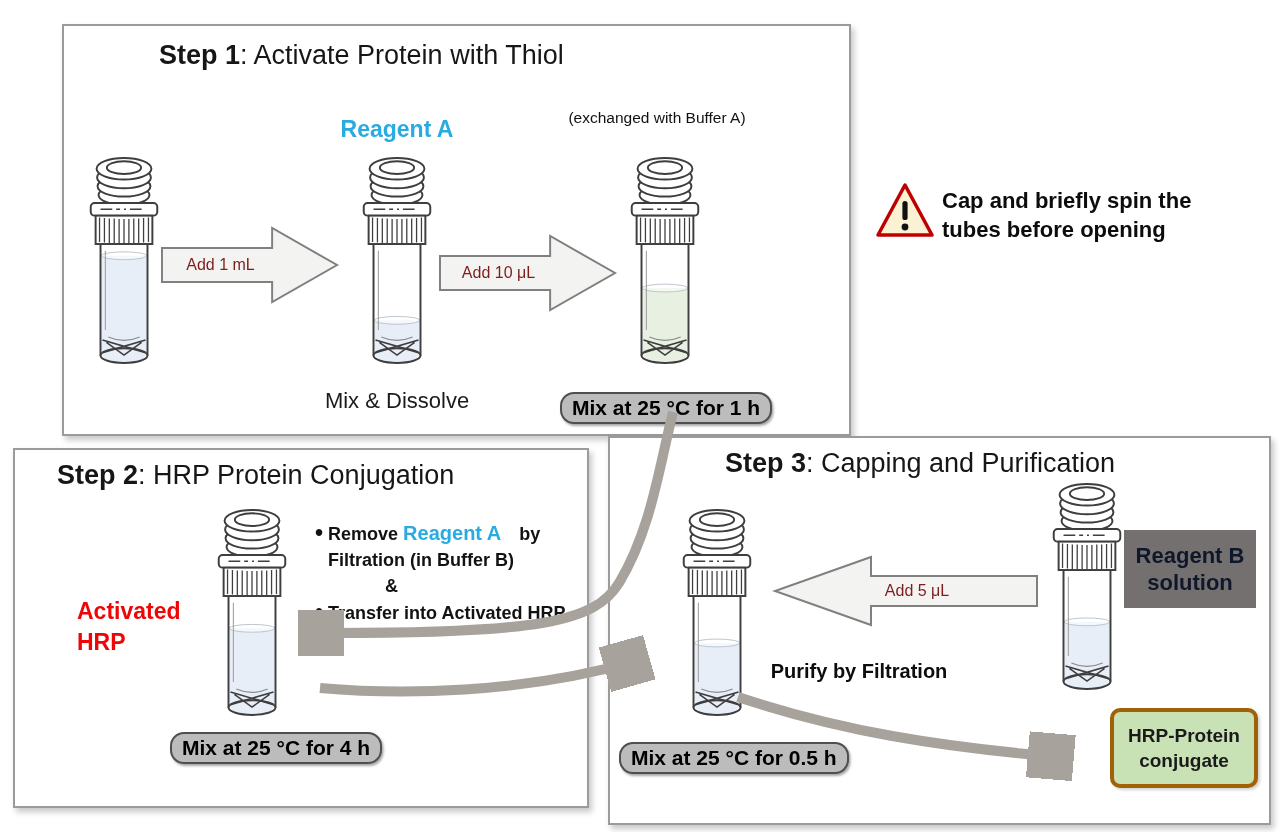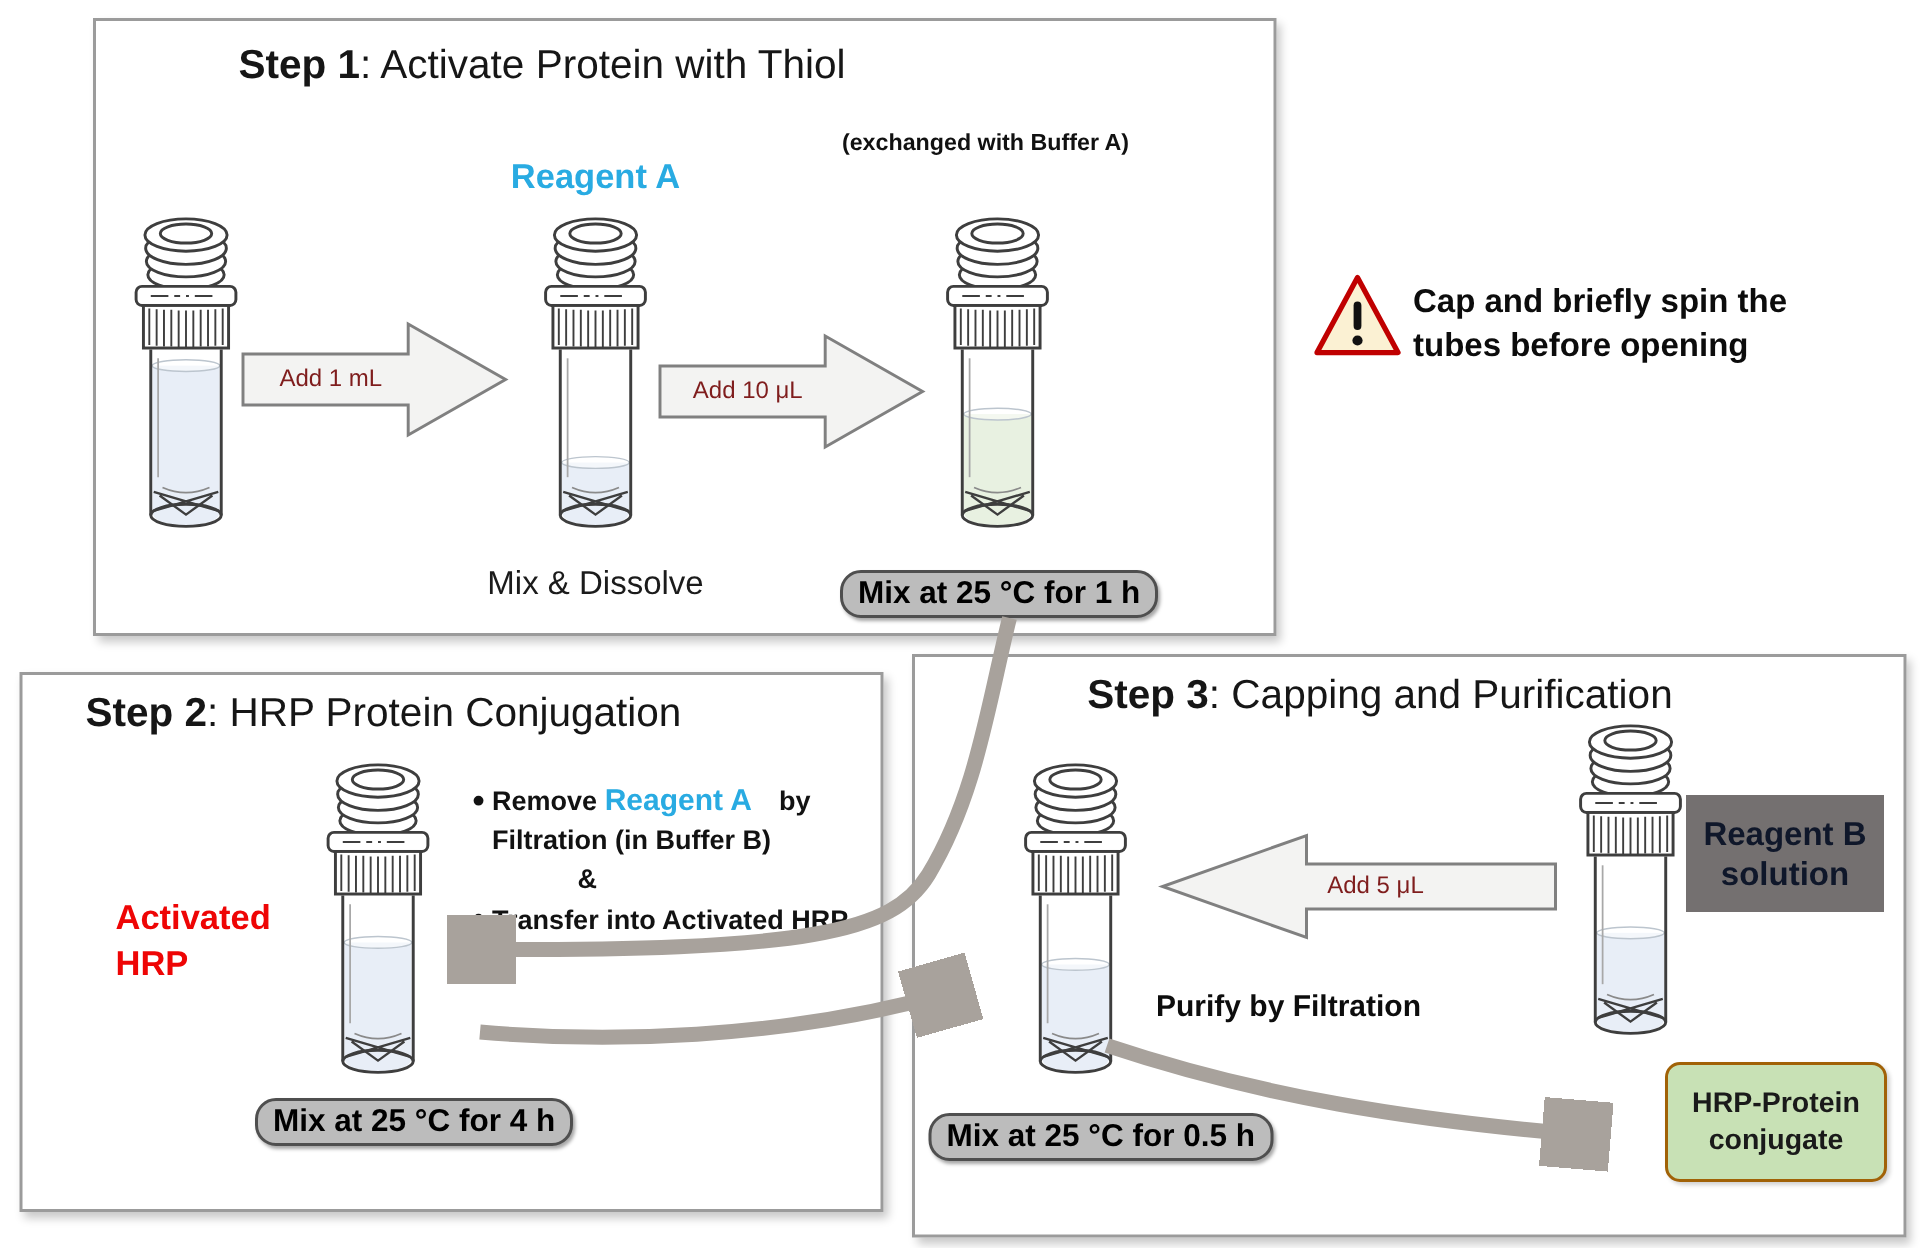--- a/index.html
+++ b/index.html
@@ -2,21 +2,21 @@
 <html><head>
 <meta charset="utf-8">
 <style>
   *{margin:0;padding:0;box-sizing:border-box}
   html,body{background:#fff}
   body{font-family:"Liberation Sans",sans-serif;color:#111}
   .canvas{position:relative;width:1280px;height:832px;background:#fff;overflow:hidden}
 
   .panel{position:absolute;background:#fff;border:2px solid #9b9b9b;
          box-shadow:3px 4px 6px rgba(0,0,0,.22);z-index:1}
-  #panel-step1{left:62px;top:12px;width:789px;height:412px}
+  #panel-step1{left:62px;top:24px;width:789px;height:412px}
   #panel-step2{left:13px;top:448px;width:576px;height:360px}
   #panel-step3{left:608px;top:436px;width:663px;height:389px}
 
   .step-title{position:absolute;font-size:27px;color:#161616;white-space:nowrap}
   .step-title b{font-weight:bold}
   .lbl{position:absolute;white-space:nowrap}
   .center{text-align:center}
 
   .tube{position:absolute;width:98px;height:227px}
   .liq-blue{fill:#E8EEF7}
@@ -33,21 +33,21 @@
   .barrow.left  .barrow-label{left:80px;right:50px}
 
   .badge{position:absolute;background:#BCBCBC;border:2px solid #4f4f4f;border-radius:14px;
     padding:2px 10px;font-weight:bold;font-size:21px;color:#000;white-space:nowrap;
     box-shadow:1.5px 2px 2.5px rgba(0,0,0,.35);z-index:2}
 
   
   .buffer-a{left:0;top:96px;width:176px;font-weight:bold;font-size:23px;color:#F0681B}
   .reagent-a{left:258px;top:90px;width:150px;font-weight:bold;font-size:23px;color:#29ABE2}
   .protein-sol{left:488px;top:70px;width:210px;font-weight:bold;font-size:21px;color:#111}
-  .protein-sub{font-size:15.5px;font-weight:bold;margin-top:3px}
+  .protein-sub{font-size:15.5px;font-weight:normal;margin-top:13px}
   .mix-dissolve{left:233px;top:362px;width:200px;font-size:22px;color:#1b1b1b}
 
   
   .warn-wrap{position:absolute;left:876px;top:182px;z-index:2}
   .warn-text{position:absolute;left:942px;top:186px;width:300px;font-weight:bold;
     font-size:22px;line-height:29px;color:#0c0c0c;z-index:2}
 
   
   .activated{left:62px;top:146px;width:168px;font-weight:bold;font-size:23px;
     line-height:31px;color:#EE0505;text-align:left}
@@ -60,21 +60,21 @@
   .indent1{padding-left:13px}
   .indent2{padding-left:70px}
 
   
   .step3-title{left:30px;top:10px;width:560px;text-align:center}
   .reagentb-box{position:absolute;left:514px;top:92px;width:132px;height:78px;
     background:#747070;color:#0f172a;font-weight:bold;font-size:22px;line-height:27px;
     display:flex;flex-direction:column;align-items:center;justify-content:center;text-align:center}
   .purify{left:143px;top:222px;width:212px;font-weight:bold;font-size:20px;color:#0d0d0d}
   .conjugate-box{position:absolute;left:500px;top:270px;width:148px;height:80px;
-    background:#C8E1B5;border:2px solid #a16207;border-radius:10px;color:#1a1a1a;
+    background:#C8E1B5;border:4px solid #a16207;border-radius:10px;color:#1a1a1a;
     font-weight:bold;font-size:19px;line-height:25px;display:flex;flex-direction:column;
     align-items:center;justify-content:center;text-align:center;box-shadow:2px 2px 3px rgba(0,0,0,.18)}
 
   .flow{position:absolute;left:0;top:0;width:1280px;height:832px;pointer-events:none;z-index:30}
   .flow path{fill:none;stroke:#A8A29C;stroke-width:10}
 </style>
 </head>
 <body>
 
 <svg width="0" height="0" style="position:absolute" aria-hidden="true">

